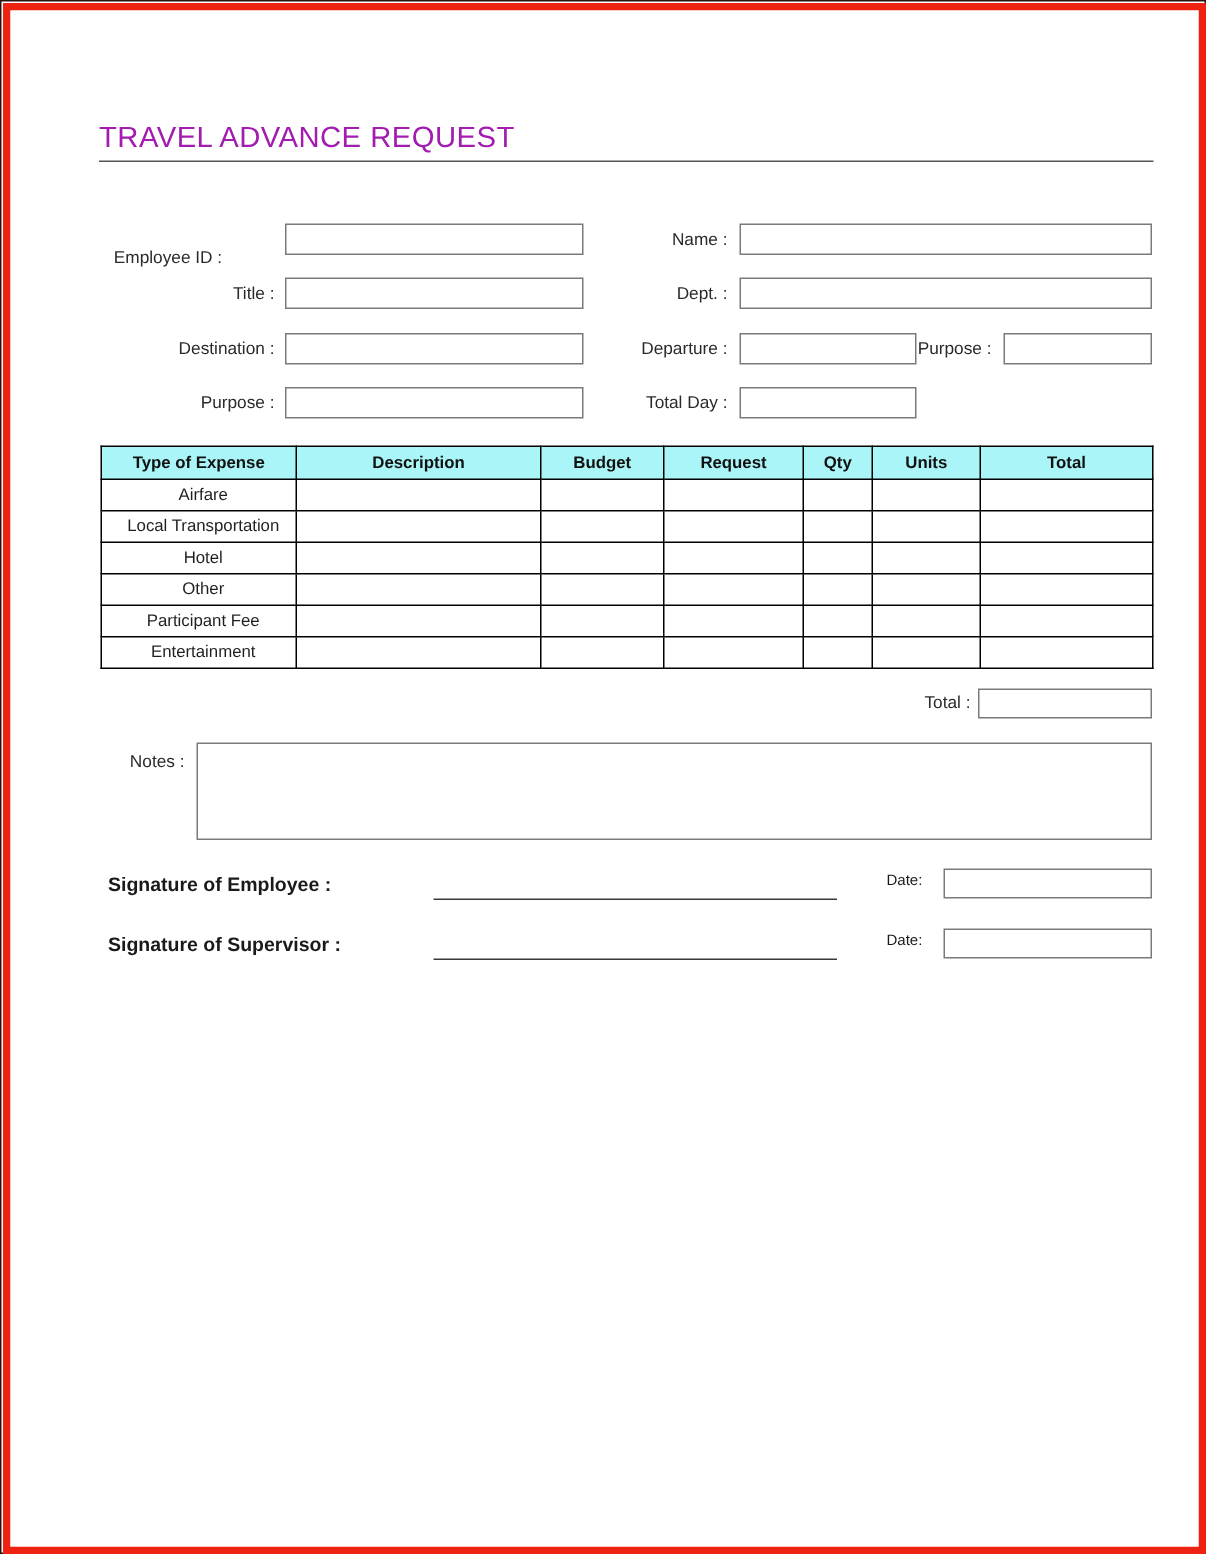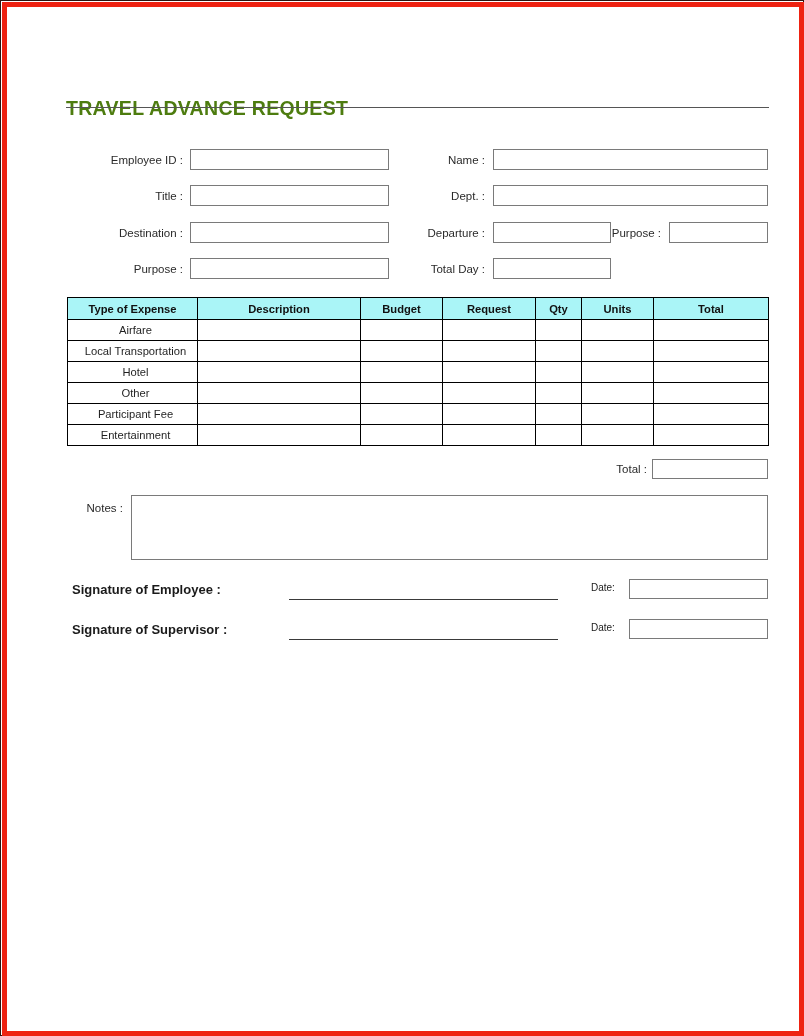--- a/index.html
+++ b/index.html
@@ -41,25 +41,25 @@
   
   #content {
     position: absolute;
     left: -6px; top: -6px;
     width: 804px; height: 1036px;
   }
 
   
   #doc-title {
     position: absolute;
-    left: 65px; top: 96px;
+    left: 65px; top: 80px;
     font-size: 19.5px;
-    font-weight: bold;
+    font-weight: normal;
     letter-spacing: 0.3px;
-    color: #4d7c0f;
+    color: #a21caf;
     white-space: nowrap;
   }
   #title-rule {
     position: absolute;
     left: 65px; top: 106px;
     width: 703px; height: 0;
     border-top: 1.4px solid #555555;
   }
 
   
@@ -185,21 +185,21 @@
 <body>
 
 <div id="page-frame">
   <div id="red-band"></div>
   <div id="sheet">
     <div id="content">
 
       <div id="doc-title">TRAVEL ADVANCE REQUEST</div>
       <div id="title-rule"></div>
 
-      <div class="lbl" style="left:40px; top:152px; width:142px;">Employee ID :</div>
+      <div class="lbl" style="left:40px; top:164px; width:142px;text-align:center;">Employee ID :</div>
       <input class="box" style="left: 189px; top: 148px; width: 199px; height: 21px;" value="">
 
       <div class="lbl" style="left:370px; top:152px; width:114px;">Name :</div>
       <input class="box" style="left: 492px; top: 148px; width: 275px; height: 21px;" value="">
 
       <div class="lbl" style="left:40px; top:188px; width:142px;">Title :</div>
       <input class="box" style="left: 189px; top: 184px; width: 199px; height: 21px;" value="">
 
       <div class="lbl" style="left:370px; top:188px; width:114px;">Dept. :</div>
       <input class="box" style="left: 492px; top: 184px; width: 275px; height: 21px;" value="">

